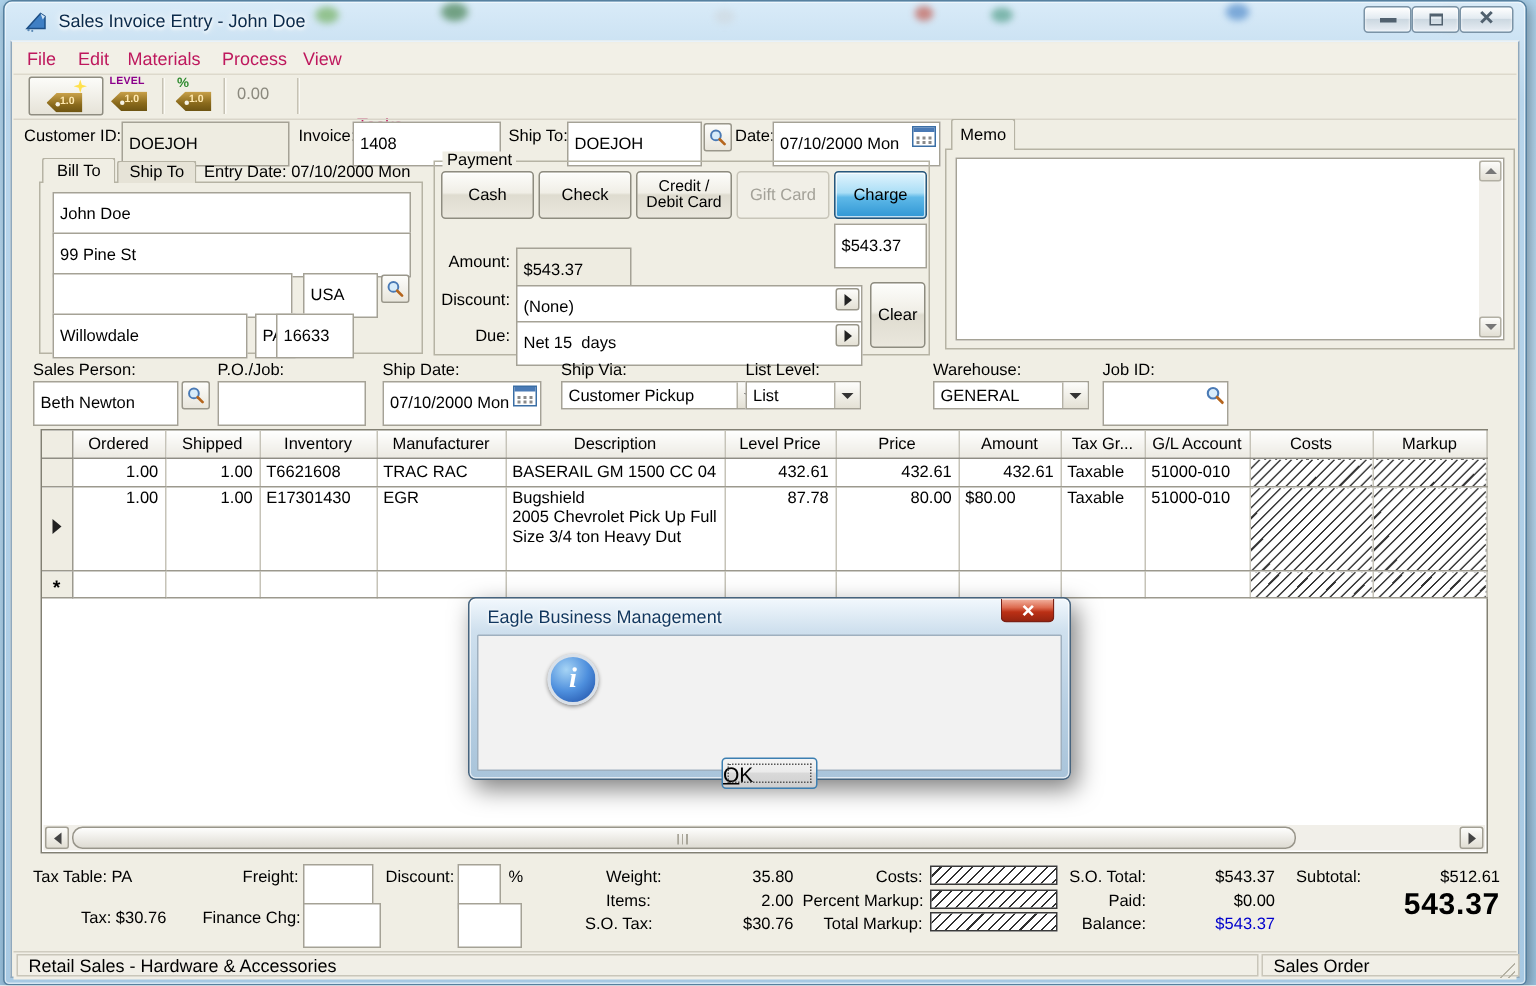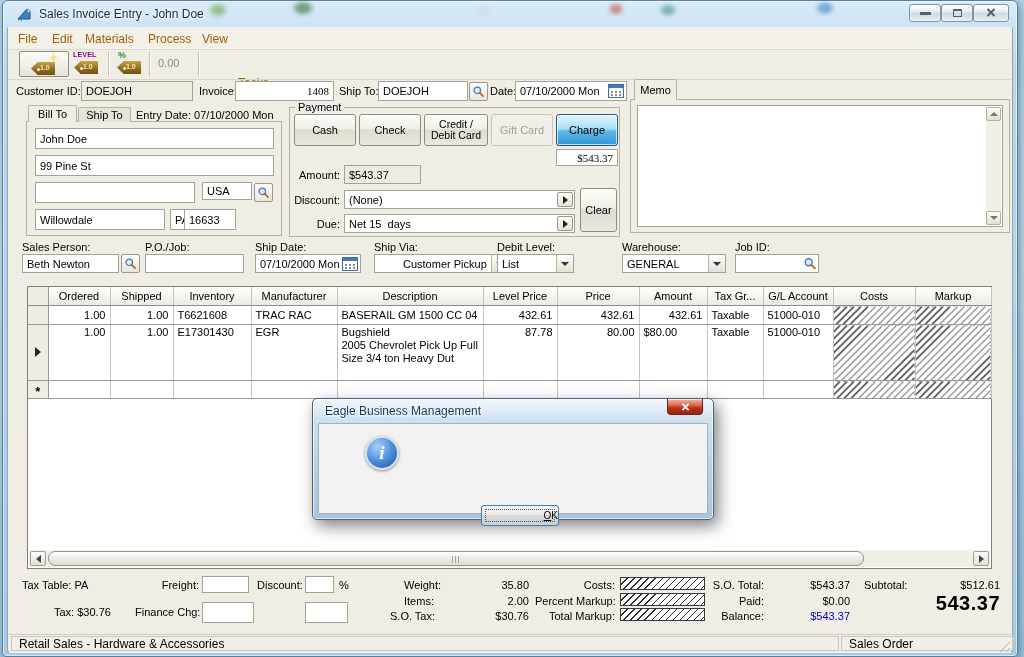--- a/index.html
+++ b/index.html
@@ -25,27 +25,27 @@
     text-shadow:0 0 4px #fff,0 0 8px #fff,0 1px 2px #fff;}
   .winbtn{position:absolute;top:3px;height:16px;border:1px solid #7b93a6;border-radius:3px;
     background:linear-gradient(#ffffff,#e3ebf1 45%,#ccd8e1 50%,#e8eef4);
     box-shadow:inset 0 0 2px #fff;display:flex;align-items:center;justify-content:center;}
   
   .client{position:absolute;left:4px;top:26px;width:1006px;height:625px;background:#f0eee4;
     border:1px solid #8fa8bd;border-top:1px solid #e8f2fa;box-sizing:border-box;}
   .lbl{position:absolute;font-size:11px;color:#000;white-space:nowrap;}
   .tr{text-align:right;}
   .field{position:absolute;background:#fff;border:1px solid #a5a296;font-size:11px;
-    display:flex;align-items:center;padding:4px 4px;box-sizing:border-box;}
+    display:flex;align-items:center;padding:14px 4px;box-sizing:border-box;}
   .field.ro{background:#eeece1;}
-  .field.num{justify-content:flex-end;font-family:Liberation Serif, serif;}
+  .field.num{}
   .pre{white-space:pre;}
   
   .menubar{position:absolute;left:1px;top:1px;right:1px;height:20px;background:#f2f0e7;border-bottom:1px solid #ddd9cc;}
-  .menu-item{position:absolute;top:3px;font-size:12px;color:#a16207;}
+  .menu-item{position:absolute;top:3px;font-size:12px;color:#be185d;}
   .toolbar{position:absolute;left:1px;top:21px;right:1px;height:30px;border-bottom:1px solid #d9d5c9;}
   .tb-sep{position:absolute;top:3px;width:1px;height:24px;background:#c6c2b4;box-shadow:1px 0 0 #fbfaf5;}
   .tag-wrap{position:absolute;width:30px;height:26px;}
   .tag-shape{position:absolute;left:2px;top:10px;width:24px;height:13px;
     clip-path:polygon(0 50%,28% 0,100% 0,100% 100%,28% 100%);
     background:linear-gradient(180deg,#caa24a,#8a6a1c 60%,#6d5412);}
   .tag-hole{position:absolute;left:8px;top:15.5px;width:3px;height:3px;border-radius:50%;background:#f5f2e6;}
   .tag-text{position:absolute;left:11px;top:12px;font-size:7px;font-weight:bold;color:#ffe9b0;}
   .sparkle{position:absolute;left:20px;top:1px;width:9px;height:9px;background:#ffe14d;
     clip-path:polygon(50% 0,62% 38%,100% 50%,62% 62%,50% 100%,38% 62%,0 50%,38% 38%);}
@@ -118,23 +118,23 @@
     border-radius:0 0 4px 4px;box-sizing:border-box;display:flex;align-items:center;justify-content:center;
     background:linear-gradient(#f4b8a6 0%,#dd6b50 40%,#bb3015 60%,#962410 100%);
     box-shadow:inset 0 1px 0 rgba(255,255,255,.55);}
   .dlg-body{position:absolute;left:5px;right:5px;top:24px;bottom:5px;background:#f2f2f2;
     border:1px solid #9fb0bf;border-radius:1px;}
   .info-icon{position:absolute;left:46px;top:12px;width:34px;height:34px;border-radius:50%;
     background:radial-gradient(circle at 35% 28%,#a6d4f5 0%,#4e8fdd 50%,#1a49a2 100%);
     border:2px solid #d9e0e8;box-shadow:0 1px 3px rgba(0,0,0,.45);box-sizing:border-box;
     display:flex;align-items:center;justify-content:center;
     color:#fff;font-family:"Liberation Serif",serif;font-style:italic;font-weight:bold;font-size:19px;}
-  .okbtn{position:absolute;left:162px;top:81px;width:78px;height:21px;border:1px solid #3c7fb1;border-radius:3px;
+  .okbtn{position:absolute;left:162px;top:81px;width:64px;height:21px;border:1px solid #3c7fb1;border-radius:3px;
     background:linear-gradient(#f4f4f4,#ebebeb 45%,#d9d9d9 50%,#cfcfcf);box-sizing:border-box;
-    display:flex;align-items:center;justify-content:flex-end;font-size:10px;}
+    display:flex;align-items:center;justify-content:flex-start;font-size:14px;}
   .okbtn::after{content:"";position:absolute;left:3px;top:3px;right:3px;bottom:3px;border:1px dotted #555;}
   .u{text-decoration:underline;}
   
   .statusbar{position:absolute;left:1px;right:1px;top:606px;height:18px;background:#f1efe7;border-top:1px solid #cfccc0;}
   .sb-cell{position:absolute;top:1px;height:15px;border:1px solid #c9c6ba;display:flex;align-items:center;padding:0 7px;box-sizing:border-box;font-size:12px;}
   .grip{position:absolute;right:1px;bottom:1px;width:13px;height:13px;
     background:repeating-linear-gradient(135deg,transparent 0 3px,#b5b2a4 3px 4px);
     clip-path:polygon(100% 0,100% 100%,0 100%);}
   .hbox{position:absolute;border:1px solid #3a3a3a;box-sizing:border-box;
     background-image:repeating-linear-gradient(135deg,rgba(0,0,0,0) 0 4px,#303030 4px 5px);background-color:#fff;}
@@ -352,27 +352,27 @@
         <span class="lbl" style="left:137px;top:213px;">P.O./Job:</span>
         <div class="field" style="left:137px;top:226px;width:99px;height:19px;">
             <span></span>
           </div>
         <span class="lbl" style="left:247px;top:213px;">Ship Date:</span>
         <div class="field" style="left:247px;top:226px;width:106px;height:19px;">
           <span>07/10/2000 Mon</span>
           <span class="cal" style="position:absolute;right:2px;top:2px;"></span>
         </div>
         <span class="lbl" style="left:366px;top:213px;">Ship Via:</span>
-        <div class="combo" style="left:366px;top:226px;width:135px;height:19px;padding-left:24px;">
+        <div class="combo" style="left:366px;top:226px;width:135px;height:19px;">
           <span class="txt">Customer Pickup</span>
           <span class="dd">
               <span class="tri-down"></span>
             </span>
         </div>
-        <span class="lbl" style="left:489px;top:213px;">Debit Level:</span>
+        <span class="lbl" style="left:489px;top:213px;">List Level:</span>
         <div class="combo" style="left:489px;top:226px;width:77px;height:19px;">
           <span class="txt">List</span>
           <span class="dd">
               <span class="tri-down"></span>
             </span>
         </div>
         <span class="lbl" style="left:614px;top:213px;">Warehouse:</span>
         <div class="combo" style="left:614px;top:226px;width:104px;height:19px;">
           <span class="txt">GENERAL</span>
           <span class="dd">

